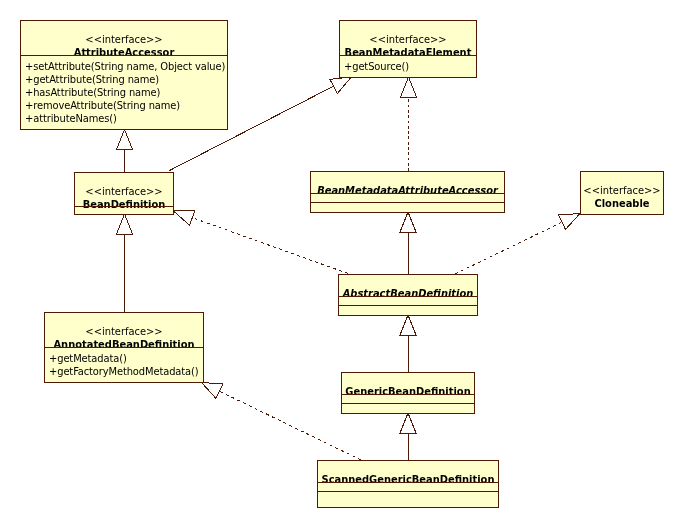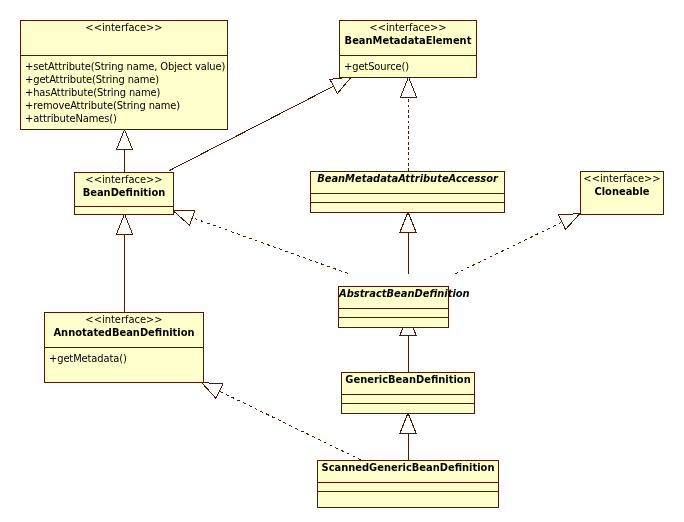--- a/index.html
+++ b/index.html
@@ -6,21 +6,21 @@
   html,body{margin:0;padding:0;background:#ffffff;}
   body{width:684px;height:522px;overflow:hidden;
        font-family:"DejaVu Sans",sans-serif;font-stretch:condensed;
        -webkit-font-smoothing:antialiased;}
   #diagram{position:relative;width:684px;height:522px;background:#fff;}
   #edges{position:absolute;left:0;top:0;width:684px;height:522px;}
   .uml-box{position:absolute;box-sizing:border-box;background:#ffffcc;
            border:1px solid #4d1a06;color:#000;}
   .sec{box-sizing:border-box;position:relative;}
   .sec.div-top{border-top:1px solid #4d1a06;}
-  .hdr{text-align:center;padding-top:0;}
+  .hdr{text-align:center;padding-top:12px;}
   .stereo{font-size:11px;line-height:13px;white-space:nowrap;}
   .cname{font-size:11px;font-weight:bold;line-height:13px;white-space:nowrap;}
   .italic{font-style:italic;}
   .mlist{font-size:11px;line-height:13px;padding:4px 12px 0 4px;letter-spacing:-0.1px;}
   .mlist div{white-space:nowrap;}
 </style>
 </head>
 <body>
 
 <div id="diagram">
@@ -66,20 +66,21 @@
       <g>
         <line x1="361.0" y1="460.0" x2="219.5" y2="391.2" stroke-dasharray="3.0 3.4"></line>
         <polygon points="201.5,382.5 223.0,384.0 216.0,398.4" fill="#ffffff"></polygon>
       </g>
     </g>
   </svg>
 
   <div class="uml-box" id="box-attribute-accessor" style="left:20px;top:20px;width:208px;height:110px;">
     <div class="sec hdr" style="height:34px;">
       <div class="stereo">&lt;&lt;interface&gt;&gt;</div>
+      <div class="cname">AttributeAccessor</div>
     </div>
     <div class="sec div-top mlist" style="height:75px;">
       <div>+setAttribute(String name, Object value)</div>
       <div>+getAttribute(String name)</div>
       <div>+hasAttribute(String name)</div>
       <div>+removeAttribute(String name)</div>
       <div>+attributeNames()</div>
     </div>
   </div>
 
@@ -109,35 +110,36 @@
     <div class="sec div-top" style="height:11px;"></div>
   </div>
 
   <div class="uml-box" id="box-cloneable" style="left:580px;top:171px;width:84px;height:44px;">
     <div class="sec hdr" style="height:43px;">
       <div class="stereo">&lt;&lt;interface&gt;&gt;</div>
       <div class="cname">Cloneable</div>
     </div>
   </div>
 
-  <div class="uml-box" id="box-abstract-bean-definition" style="left:338px;top:286px;width:111px;height:42px;">
+  <div class="uml-box" id="box-abstract-bean-definition" style="left:338px;top:274px;width:140px;height:42px;">
     <div class="sec hdr" style="height:21px;">
       <div class="cname italic">AbstractBeanDefinition</div>
     </div>
     <div class="sec div-top" style="height:9px;"></div>
     <div class="sec div-top" style="height:11px;"></div>
   </div>
 
   <div class="uml-box" id="box-annotated-bean-definition" style="left:44px;top:312px;width:160px;height:71px;">
     <div class="sec hdr" style="height:34px;">
       <div class="stereo">&lt;&lt;interface&gt;&gt;</div>
       <div class="cname">AnnotatedBeanDefinition</div>
     </div>
     <div class="sec div-top mlist" style="height:48px;">
       <div>+getMetadata()</div>
+      <div>+getFactoryMethodMetadata()</div>
     </div>
   </div>
 
   <div class="uml-box" id="box-generic-bean-definition" style="left:341px;top:372px;width:134px;height:42px;">
     <div class="sec hdr" style="height:21px;">
       <div class="cname">GenericBeanDefinition</div>
     </div>
     <div class="sec div-top" style="height:9px;"></div>
     <div class="sec div-top" style="height:11px;"></div>
   </div>

